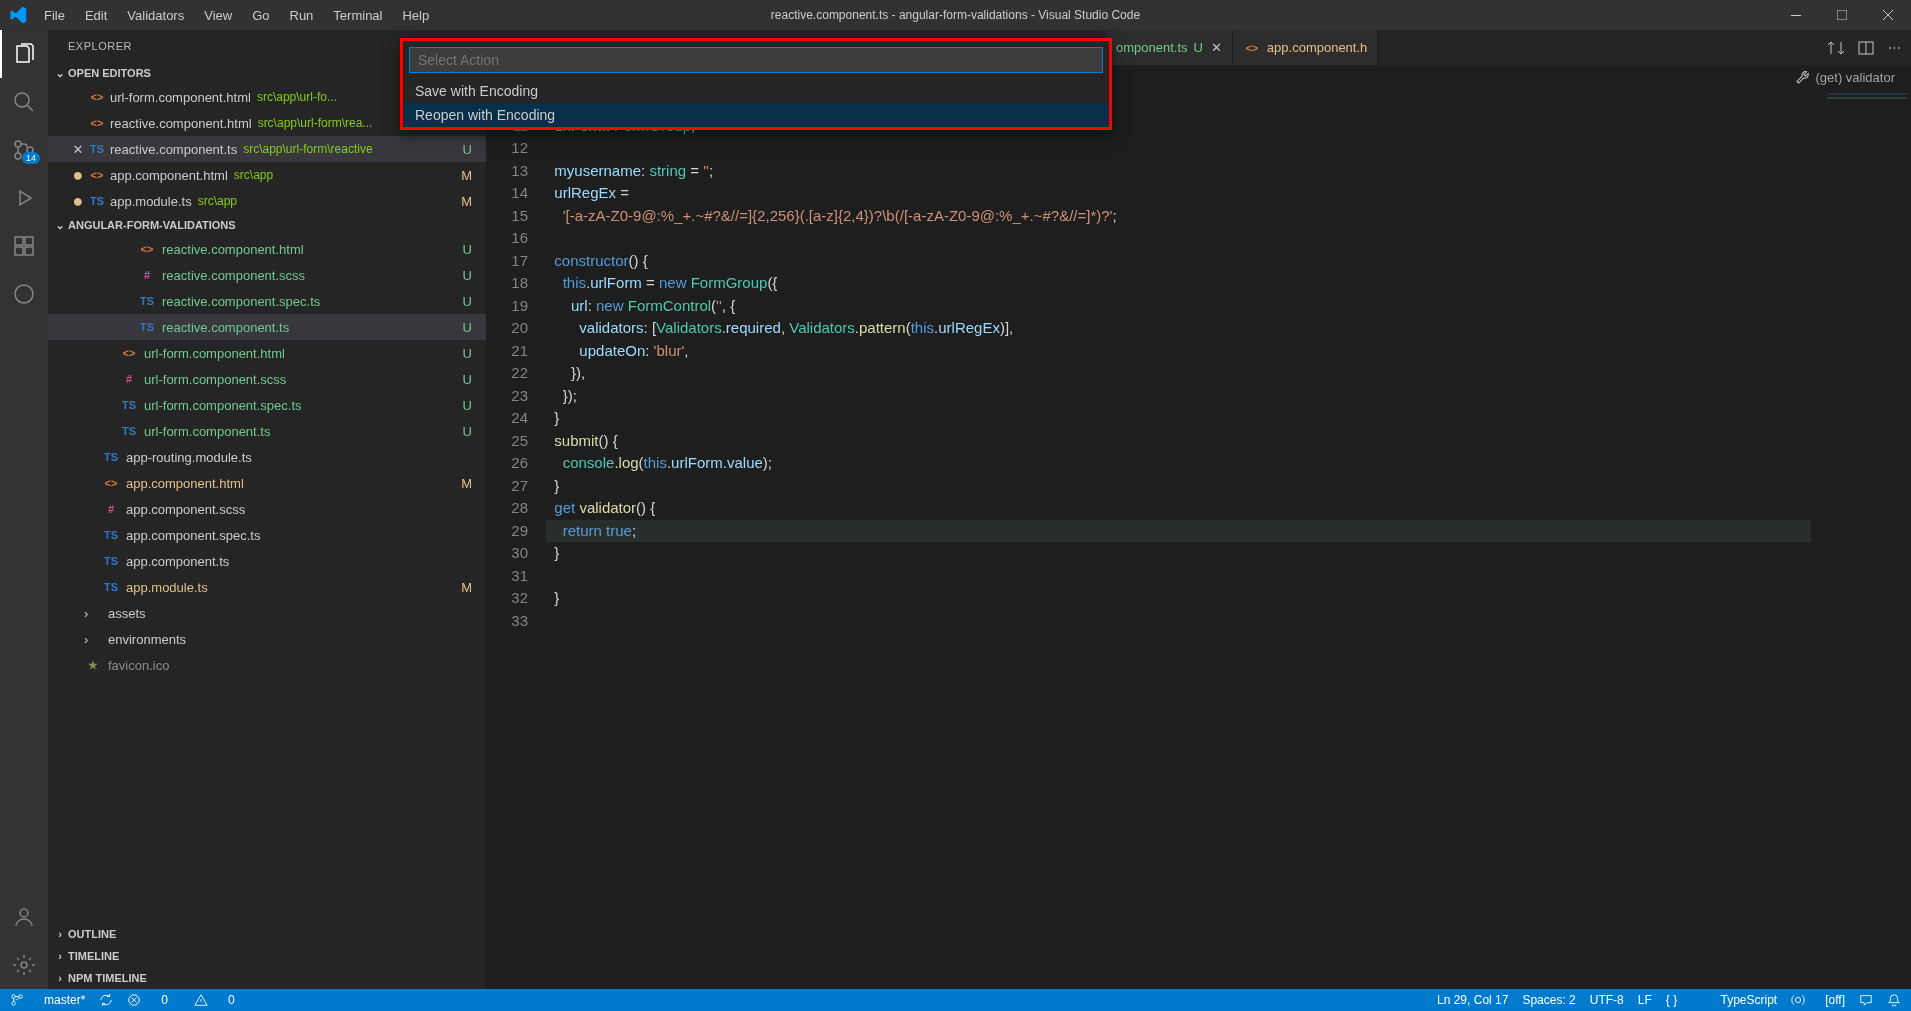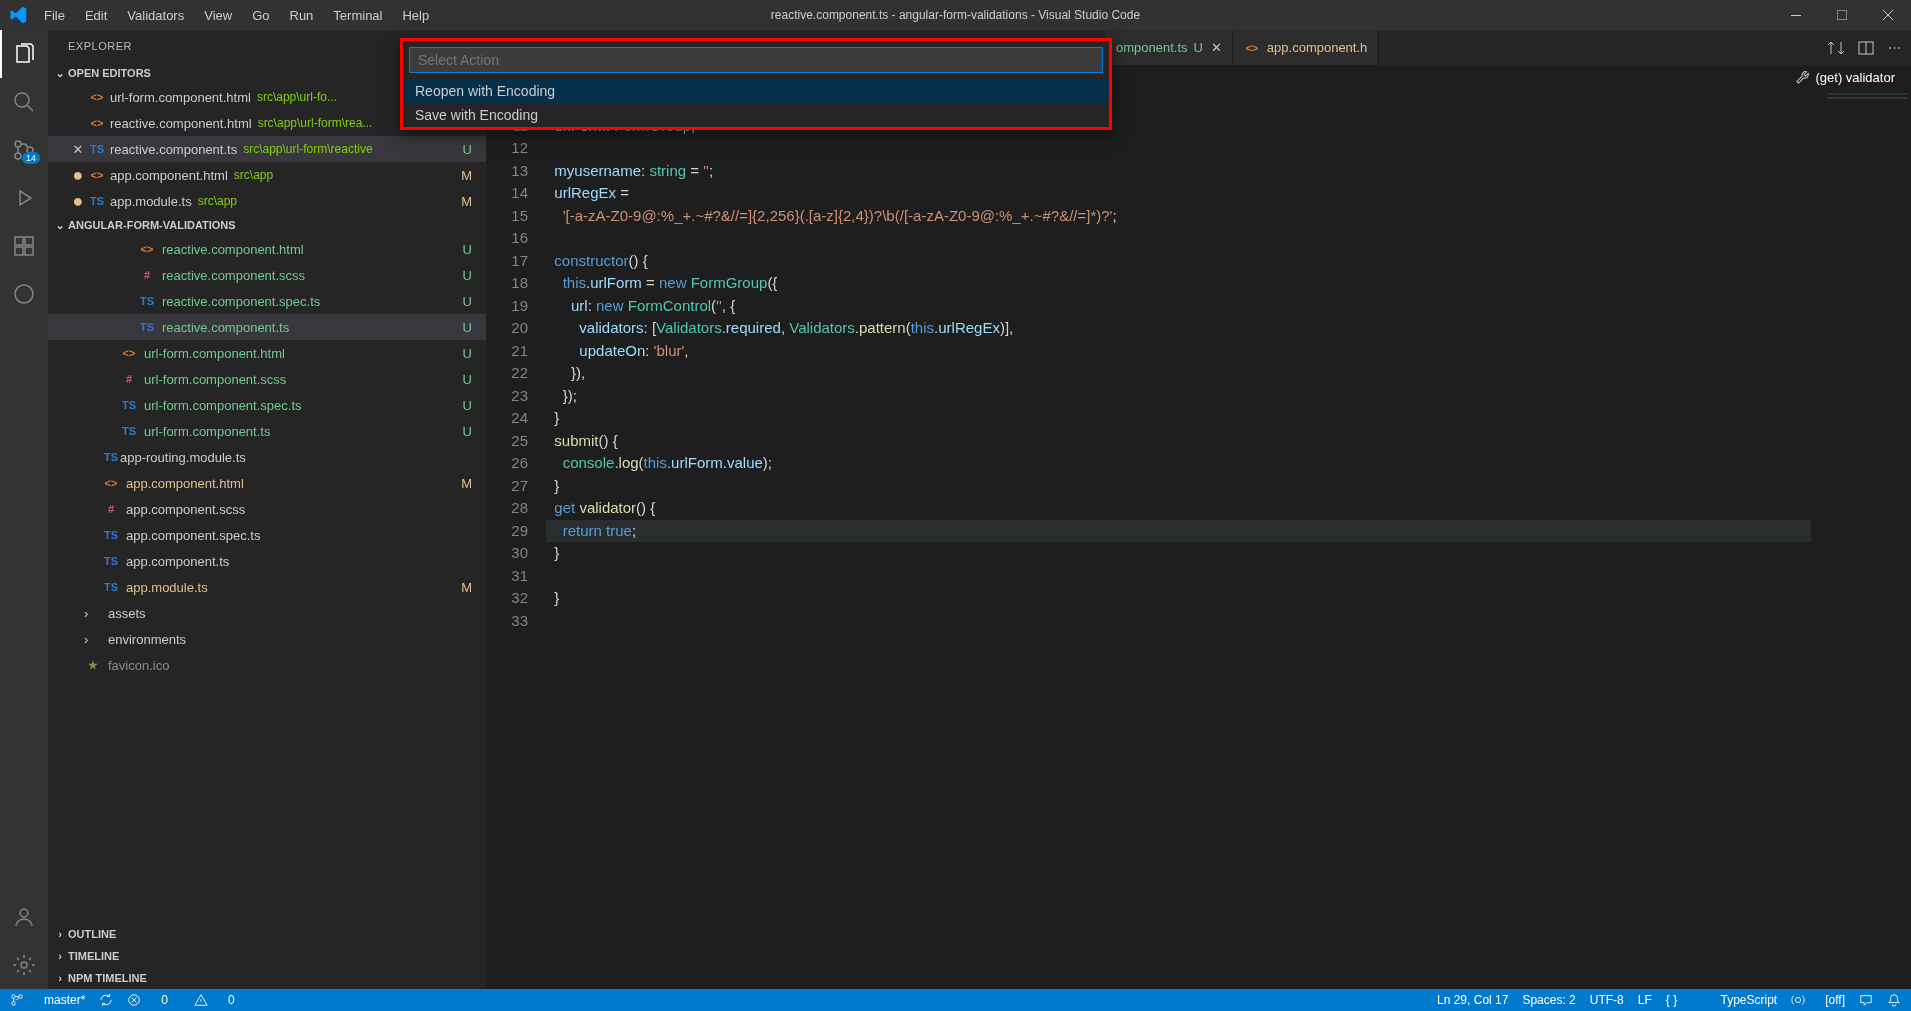--- a/index.html
+++ b/index.html
@@ -54,21 +54,21 @@
 
 .editor-area { flex: 1; display: flex; flex-direction: column; background: #1e1e1e; position: relative; }
 .tabs { height: 35px; background: #252526; display: flex; align-items: stretch; overflow: hidden; }
 .tabs .spacer { flex: 1; }
 .tab { display: flex; align-items: center; padding: 0 10px; background: #2d2d2d; border-right: 1px solid #1e1e1e; font-size: 13px; cursor: pointer; white-space: nowrap; }
 .tab .close-x { margin-left: 8px; color: #c5c5c5; }
 .tab .tlabel.u { color: #73c991; }
 .tab .tstatus { margin-left: 6px; color: #73c991; }
 .tab-actions { display: flex; align-items: center; gap: 14px; padding: 0 10px; color: #c5c5c5; }
 
-.breadcrumb { height: 24px; display: flex; align-items: center; justify-content: flex-end; padding: 0 16px; color: #ffffff; font-size: 13px; gap: 6px;}
+.breadcrumb { height: 24px; display: flex; align-items: center; justify-content: flex-end; padding: 0 16px; color: #a3a3a3; font-size: 13px; gap: 6px;}
 
 .code-area { flex: 1; position: relative; display: flex; font-family: 'Consolas', monospace; font-size: 15px; }
 .gutter { width: 60px; text-align: right; color: #858585; padding-right: 18px; line-height: 22.5px; padding-top: 3px;}
 .code { flex: 1; line-height: 22.5px; white-space: pre; padding-top: 3px; }
 .code .line.hl { background: #2a2d2e; }
 .minimap { width: 100px; background: #1e1e1e; position: relative; }
 .minimap-inner { position: absolute; top: 4px; right: 4px; width: 80px; height: 60px; background: linear-gradient(#2a4a5a 2px, transparent 2px, transparent 4px, #3a5a4a 4px, #3a5a4a 6px, transparent 6px); opacity: 0.5;}
 
 .tok-kw { color: #569cd6; }
 .tok-type { color: #4ec9b0; }
@@ -281,21 +281,21 @@
           <span class="label untracked" style="margin-left:6px">url-form.component.spec.ts</span>
           <span class="status u">U</span>
         </div>
         <div class="tree-row" style="padding-left: 72px;">
           <span class="ficon ic-ts">TS</span>
           <span class="label untracked" style="margin-left:6px">url-form.component.ts</span>
           <span class="status u">U</span>
         </div>
         <div class="tree-row" style="padding-left: 54px;">
           <span class="ficon ic-ts">TS</span>
-          <span class="label " style="">app-routing.module.ts</span>
+          <span class="label " style="margin-left:6px">app-routing.module.ts</span>
         </div>
         <div class="tree-row" style="padding-left: 54px;">
           <span class="ficon ic-html">&lt;&gt;</span>
           <span class="label modified" style="margin-left:6px">app.component.html</span>
           <span class="status m">M</span>
         </div>
         <div class="tree-row" style="padding-left: 54px;">
           <span class="ficon ic-scss">#</span>
           <span class="label " style="margin-left:6px">app.component.scss</span>
         </div>
@@ -406,22 +406,22 @@
       <div class="minimap">
           <div class="minimap-inner"></div>
         </div>
     </div>
   </div>
 </div>
 
 <div class="quickinput">
   <input class="qi-input" placeholder="Select Action" style="">
   <div class="qi-list" id="qi-list">
+      <div class="qi-item">Save with Encoding</div>
       <div class="qi-item selected">Reopen with Encoding</div>
-      <div class="qi-item">Save with Encoding</div>
     </div>
 </div>
 
 <div class="statusbar">
   <div class="left">
     <div class="item">
         <svg width="14" height="14" viewBox="0 0 16 16" fill="none" stroke="currentColor">
           <circle cx="4" cy="4" r="2"></circle>
           <circle cx="4" cy="12" r="2"></circle>
           <circle cx="12" cy="4" r="2"></circle>

